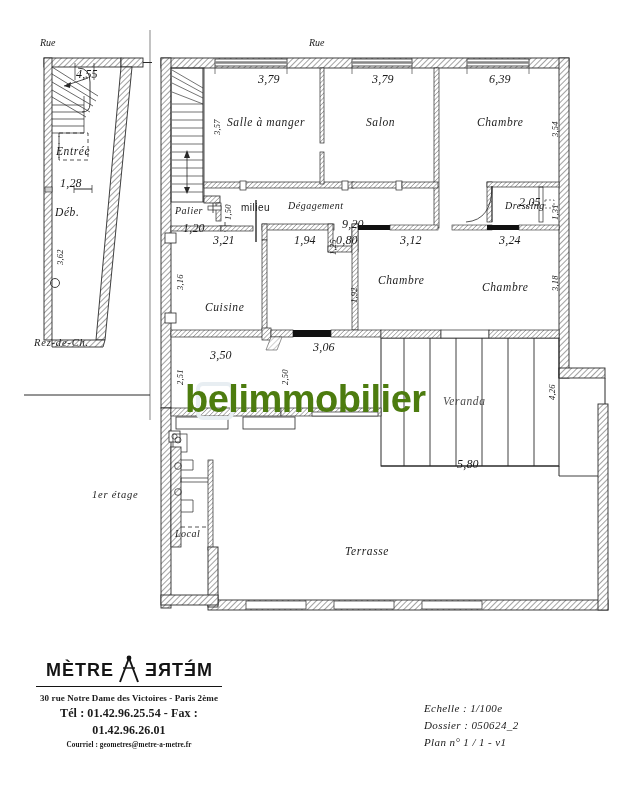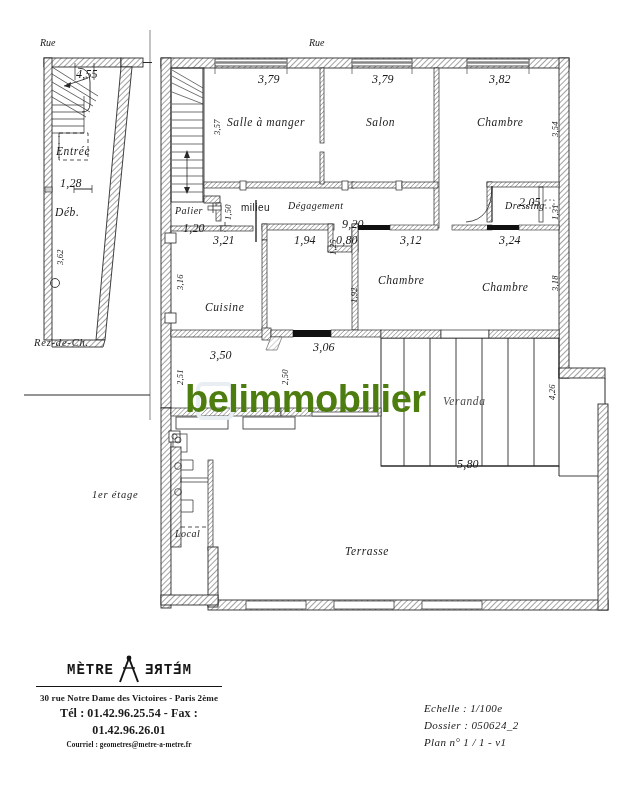--- a/index.html
+++ b/index.html
@@ -72,23 +72,23 @@
   }
   
   #footer-logo {
     position: absolute;
     left: 24px;
     top: 655px;
     width: 210px;
     text-align: center;
   }
   .logo-word {
-    font-family: Liberation Mono, monospace;
+    font-family: Liberation Sans, sans-serif;
     font-weight: bold;
-    font-size: 14px;
+    font-size: 18px;
     letter-spacing: 1px;
     color: #141414;
     display: inline-block;
     position: relative;
   }
   .logo-mirror { transform: scaleX(-1); display: inline-block; }
   .logo-row {
     display: flex;
     align-items: center;
     justify-content: center;
@@ -417,21 +417,21 @@
   <div class="lbl room" style="left:205px; top:302px;">Cuisine</div>
   <div class="lbl room" style="left:378px; top:275px;">Chambre</div>
   <div class="lbl room" style="left:482px; top:282px;">Chambre</div>
 
   <div class="lbl room" style="left:443px; top:396px; color:#4b4b4b;">Veranda</div>
   <div class="lbl room" style="left:345px; top:546px;">Terrasse</div>
   <div class="lbl room-sm" style="left:175px; top:529px;">Local</div>
 
   <div class="lbl dim" style="left:258px; top:73px;">3,79</div>
   <div class="lbl dim" style="left:372px; top:73px;">3,79</div>
-  <div class="lbl dim" style="left:489px; top:73px;">3,82</div>
+  <div class="lbl dim" style="left:489px; top:73px;">6,39</div>
   <div class="lbl dim-v" style="left:551px; top:137px;">3,54</div>
   <div class="lbl dim-v" style="left:213px; top:135px;">3,57</div>
 
   <div class="lbl dim" style="left:183px; top:222px;">1,20</div>
   <div class="lbl dim-v" style="left:224px; top:220px;">1,50</div>
   <div class="lbl dim" style="left:213px; top:234px;">3,21</div>
   <div class="lbl dim-v" style="left:176px; top:290px;">3,16</div>
   <div class="lbl dim" style="left:210px; top:341px;margin-top:8px;">3,50</div>
 
   <div class="lbl dim" style="left:294px; top:234px;">1,94</div>

